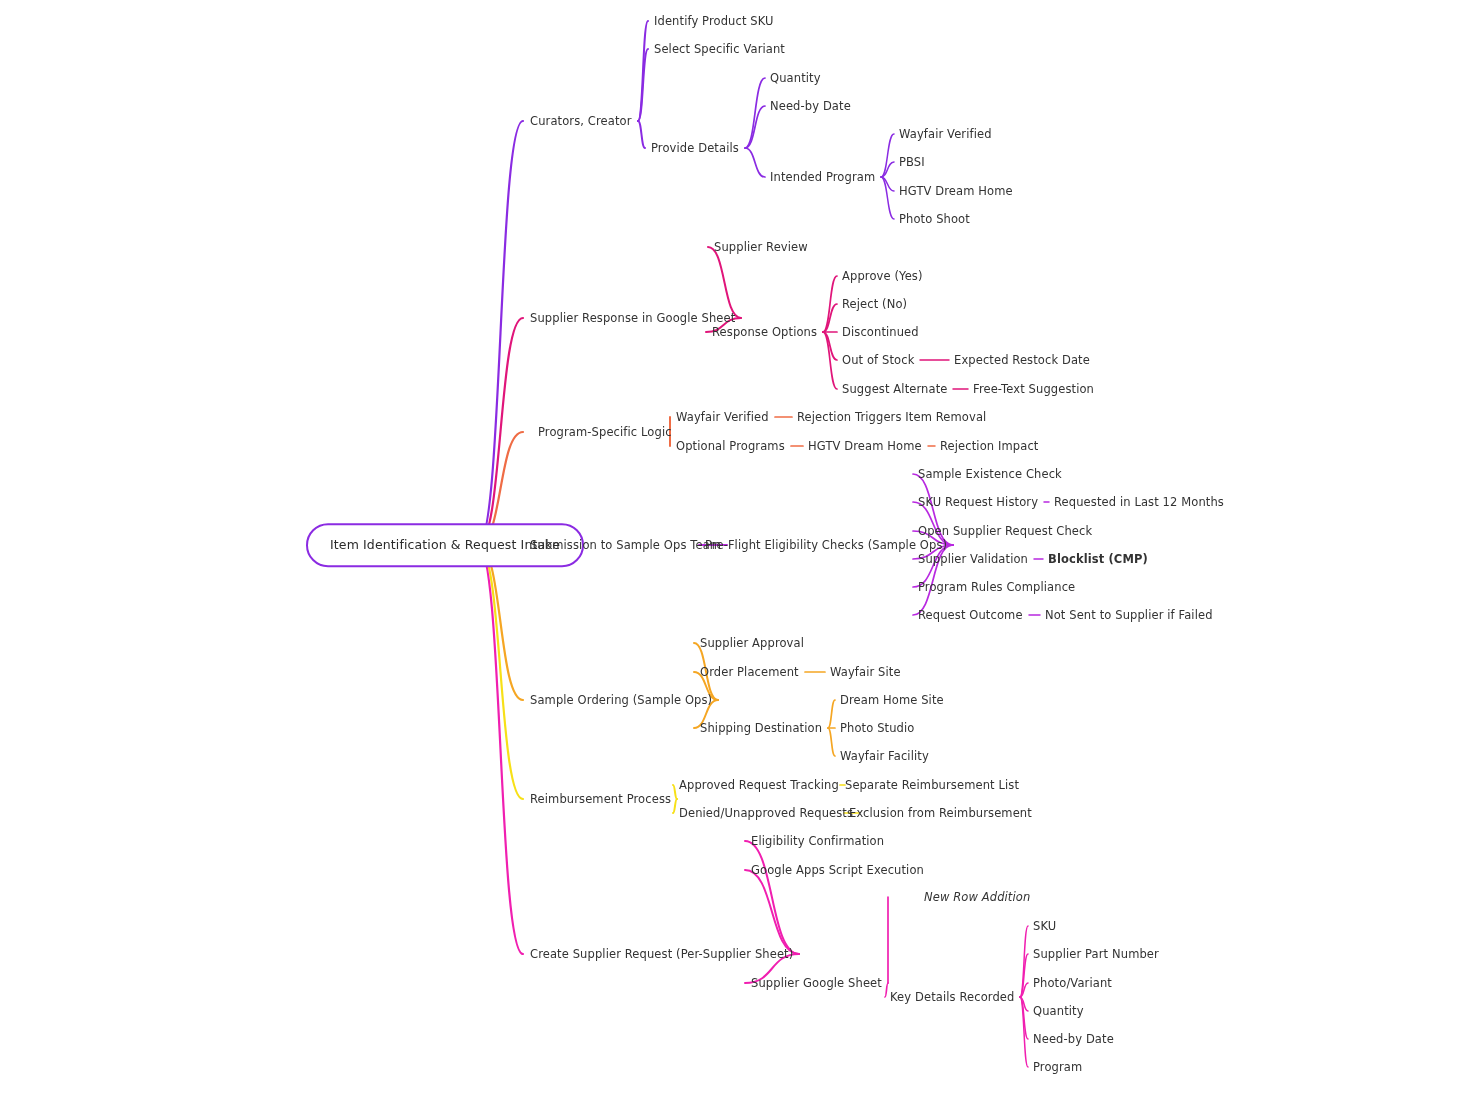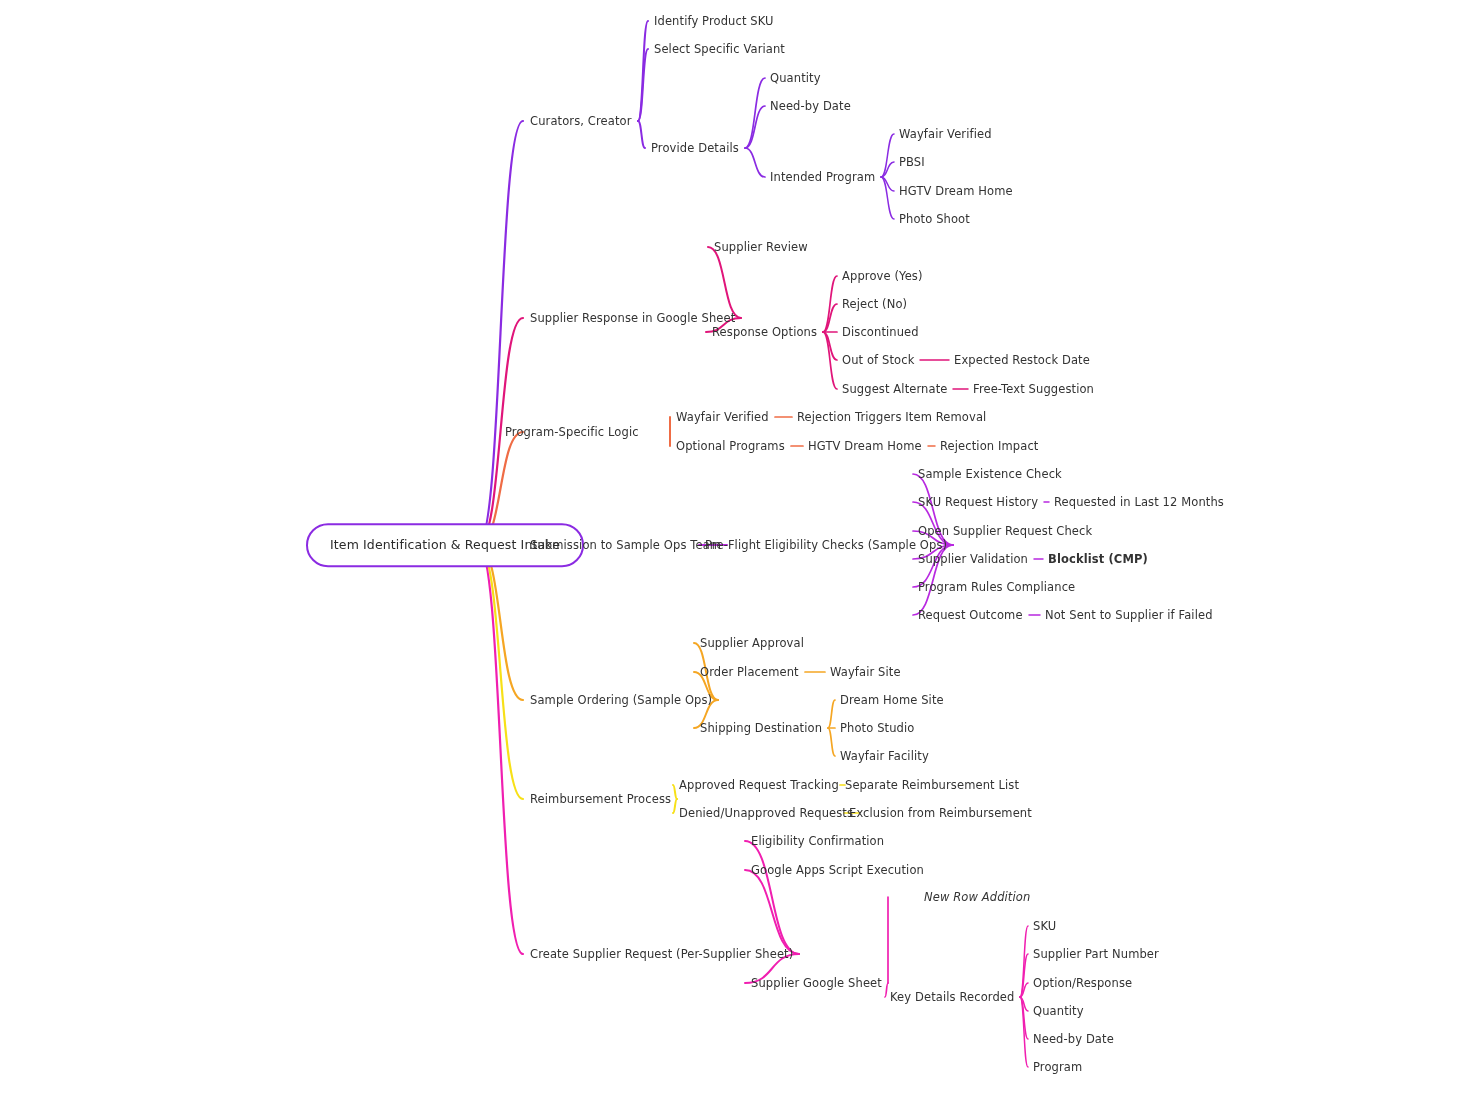--- a/index.html
+++ b/index.html
@@ -129,21 +129,21 @@
       <div class="node" style="left: 530px; top: 318px;">Supplier Response in Google Sheet</div>
       <div class="node" style="left: 714px; top: 247px;">Supplier Review</div>
       <div class="node" style="left: 712px; top: 332px;">Response Options</div>
       <div class="node" style="left: 842px; top: 276px;">Approve (Yes)</div>
       <div class="node" style="left: 842px; top: 304px;">Reject (No)</div>
       <div class="node" style="left: 842px; top: 332px;">Discontinued</div>
       <div class="node" style="left: 842px; top: 360px;">Out of Stock</div>
       <div class="node" style="left: 954px; top: 360px;">Expected Restock Date</div>
       <div class="node" style="left: 842px; top: 389px;">Suggest Alternate</div>
       <div class="node" style="left: 973px; top: 389px;">Free-Text Suggestion</div>
-      <div class="node" style="left: 505px; top: 432px;">Program-Specific Logic</div>
+      <div class="node" style="left: 538px; top: 432px;">Program-Specific Logic</div>
       <div class="node" style="left: 676px; top: 417px;">Wayfair Verified</div>
       <div class="node" style="left: 797px; top: 417px;">Rejection Triggers Item Removal</div>
       <div class="node" style="left: 676px; top: 446px;">Optional Programs</div>
       <div class="node" style="left: 808px; top: 446px;">HGTV Dream Home</div>
       <div class="node" style="left: 940px; top: 446px;">Rejection Impact</div>
       <div class="node" style="left: 530px; top: 545px;">Submission to Sample Ops Team</div>
       <div class="node" style="left: 705px; top: 545px;">Pre-Flight Eligibility Checks (Sample Ops)</div>
       <div class="node" style="left: 918px; top: 474px;">Sample Existence Check</div>
       <div class="node" style="left: 918px; top: 502px;">SKU Request History</div>
       <div class="node" style="left: 1054px; top: 502px;">Requested in Last 12 Months</div>
@@ -167,18 +167,18 @@
       <div class="node" style="left: 679px; top: 813px;">Denied/Unapproved Requests</div>
       <div class="node" style="left: 849px; top: 813px;">Exclusion from Reimbursement</div>
       <div class="node" style="left: 530px; top: 954px;">Create Supplier Request (Per-Supplier Sheet)</div>
       <div class="node" style="left: 751px; top: 841px;">Eligibility Confirmation</div>
       <div class="node" style="left: 751px; top: 870px;">Google Apps Script Execution</div>
       <div class="node" style="left: 751px; top: 983px;">Supplier Google Sheet</div>
       <div class="node" style="left: 924px; top: 897px; font-style: italic;">New Row Addition</div>
       <div class="node" style="left: 890px; top: 997px;">Key Details Recorded</div>
       <div class="node" style="left: 1033px; top: 926px;">SKU</div>
       <div class="node" style="left: 1033px; top: 954px;">Supplier Part Number</div>
-      <div class="node" style="left: 1033px; top: 983px;">Option/Response</div>
+      <div class="node" style="left: 1033px; top: 983px;">Photo/Variant</div>
       <div class="node" style="left: 1033px; top: 1011px;">Quantity</div>
       <div class="node" style="left: 1033px; top: 1039px;">Need-by Date</div>
       <div class="node" style="left: 1033px; top: 1067px;">Program</div>
     </div>
 </div>
 
 </body></html>

